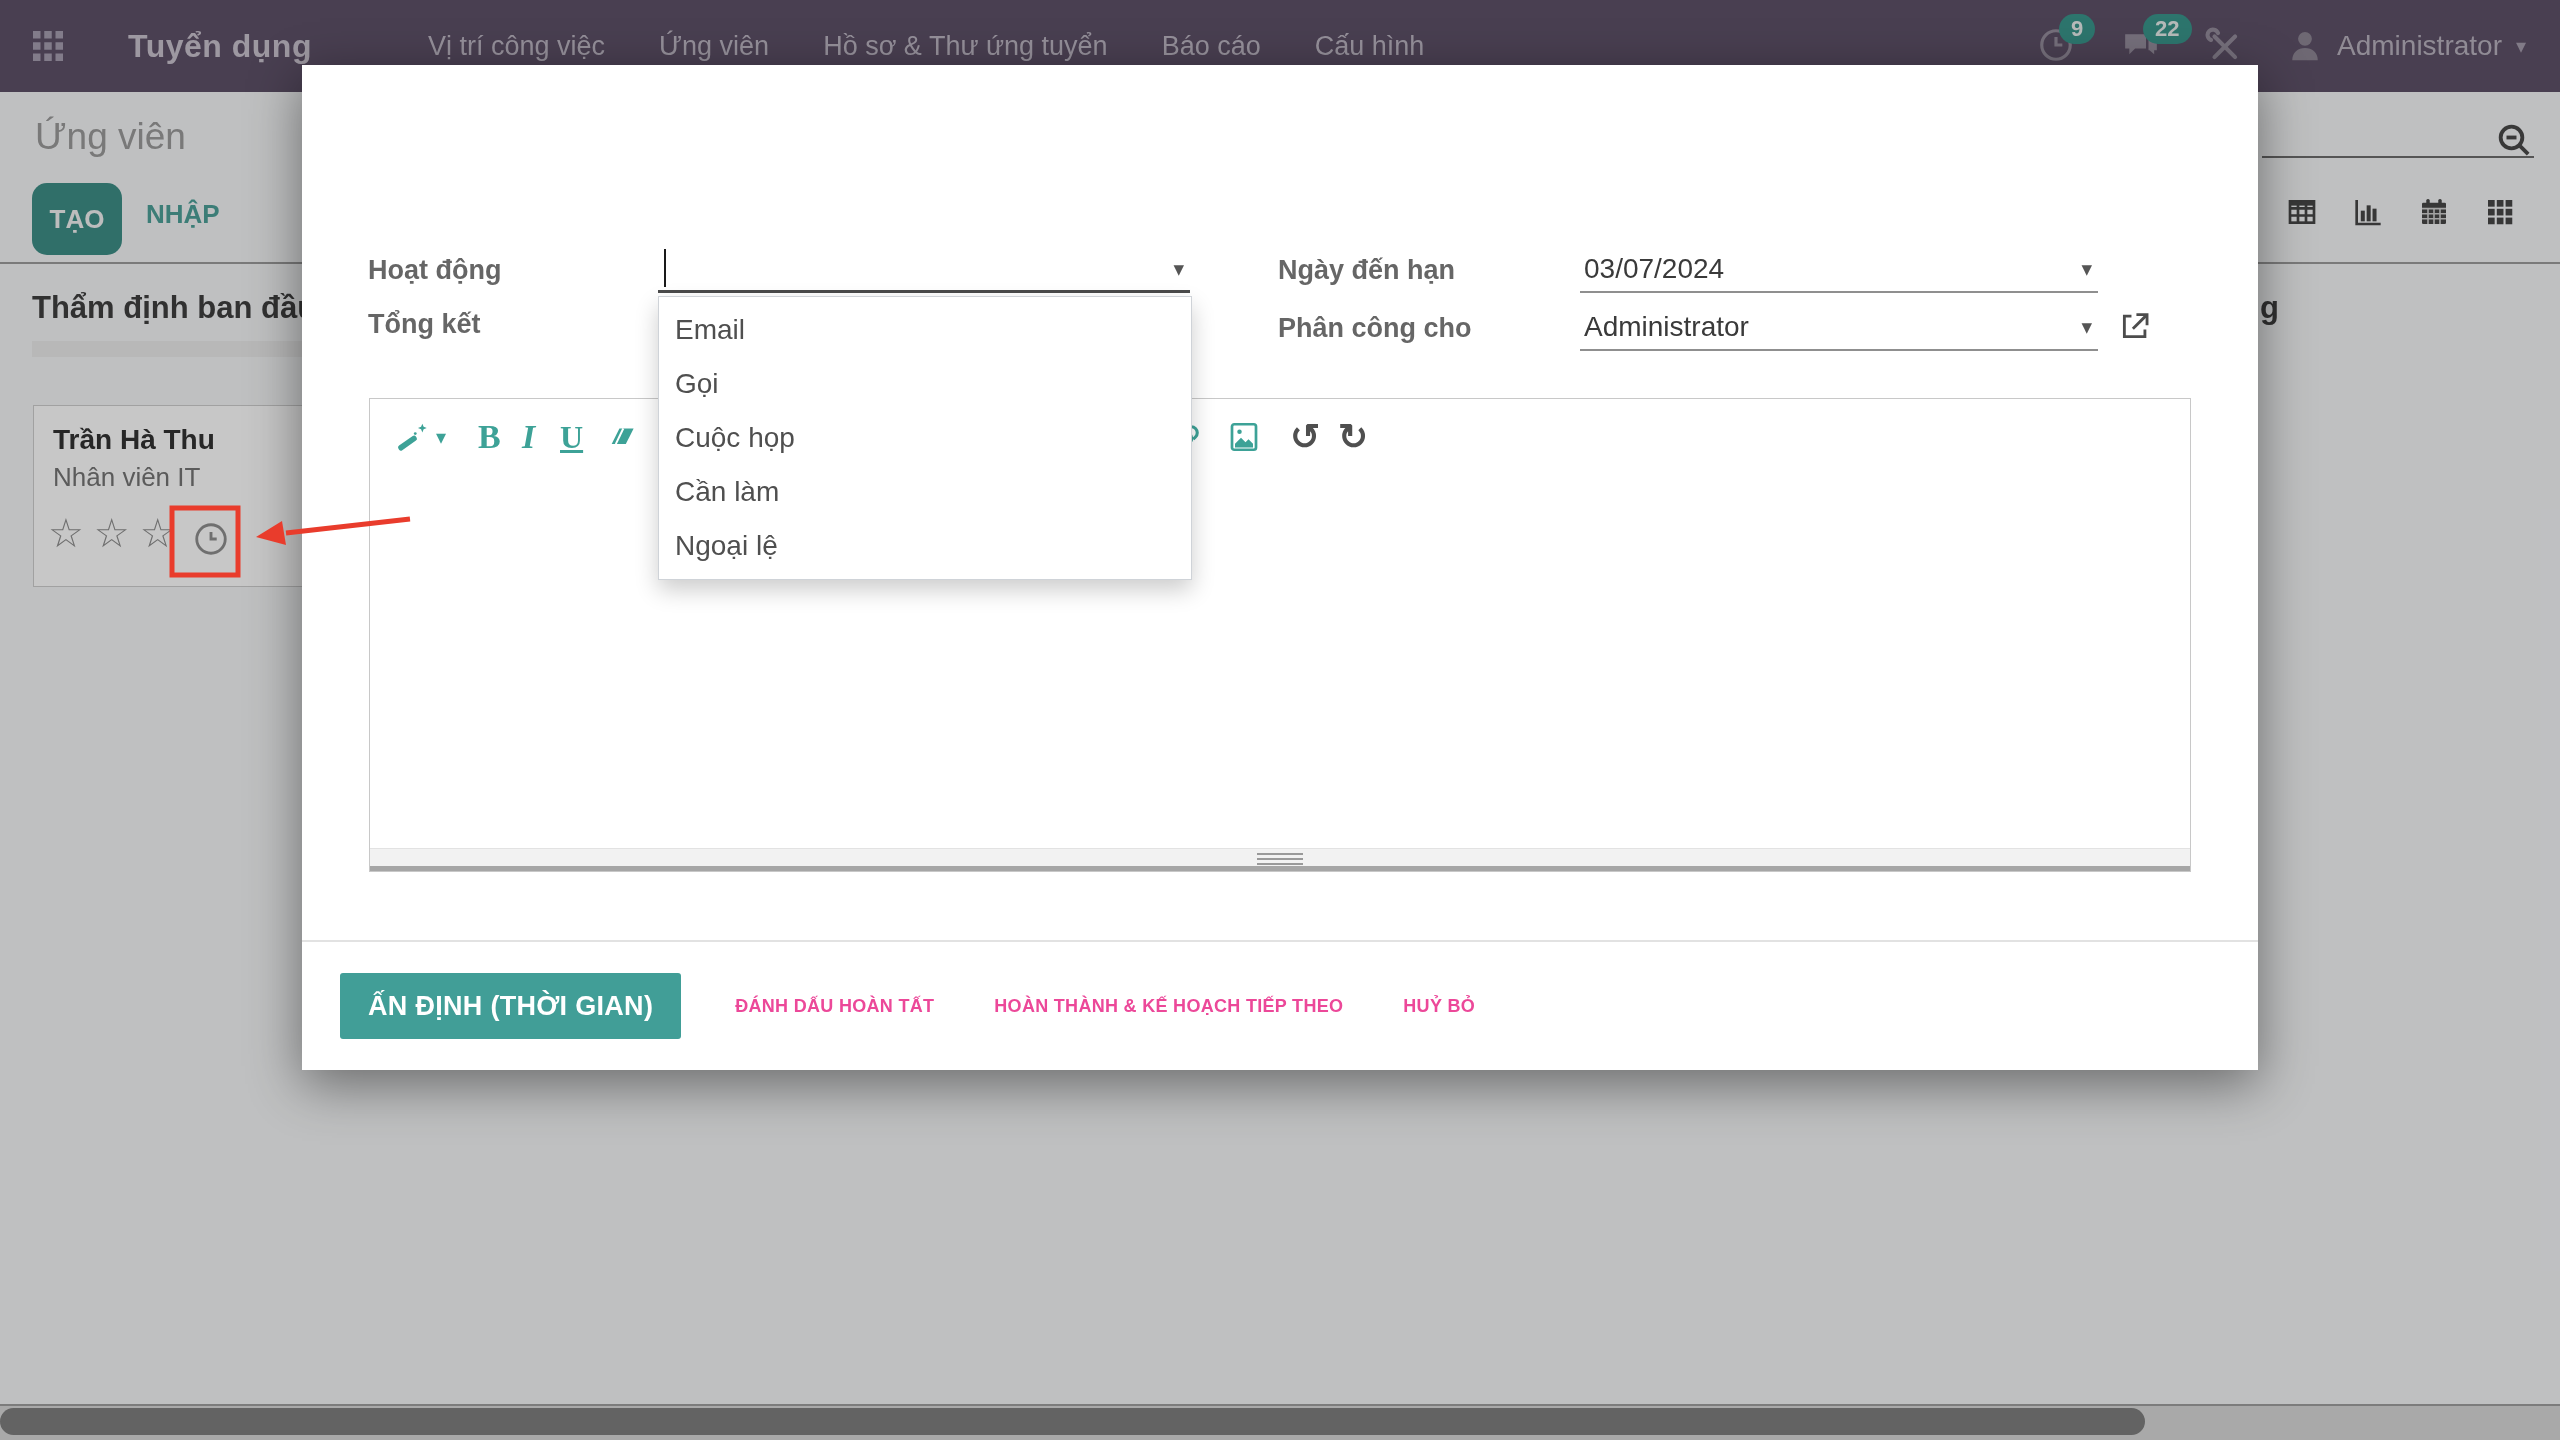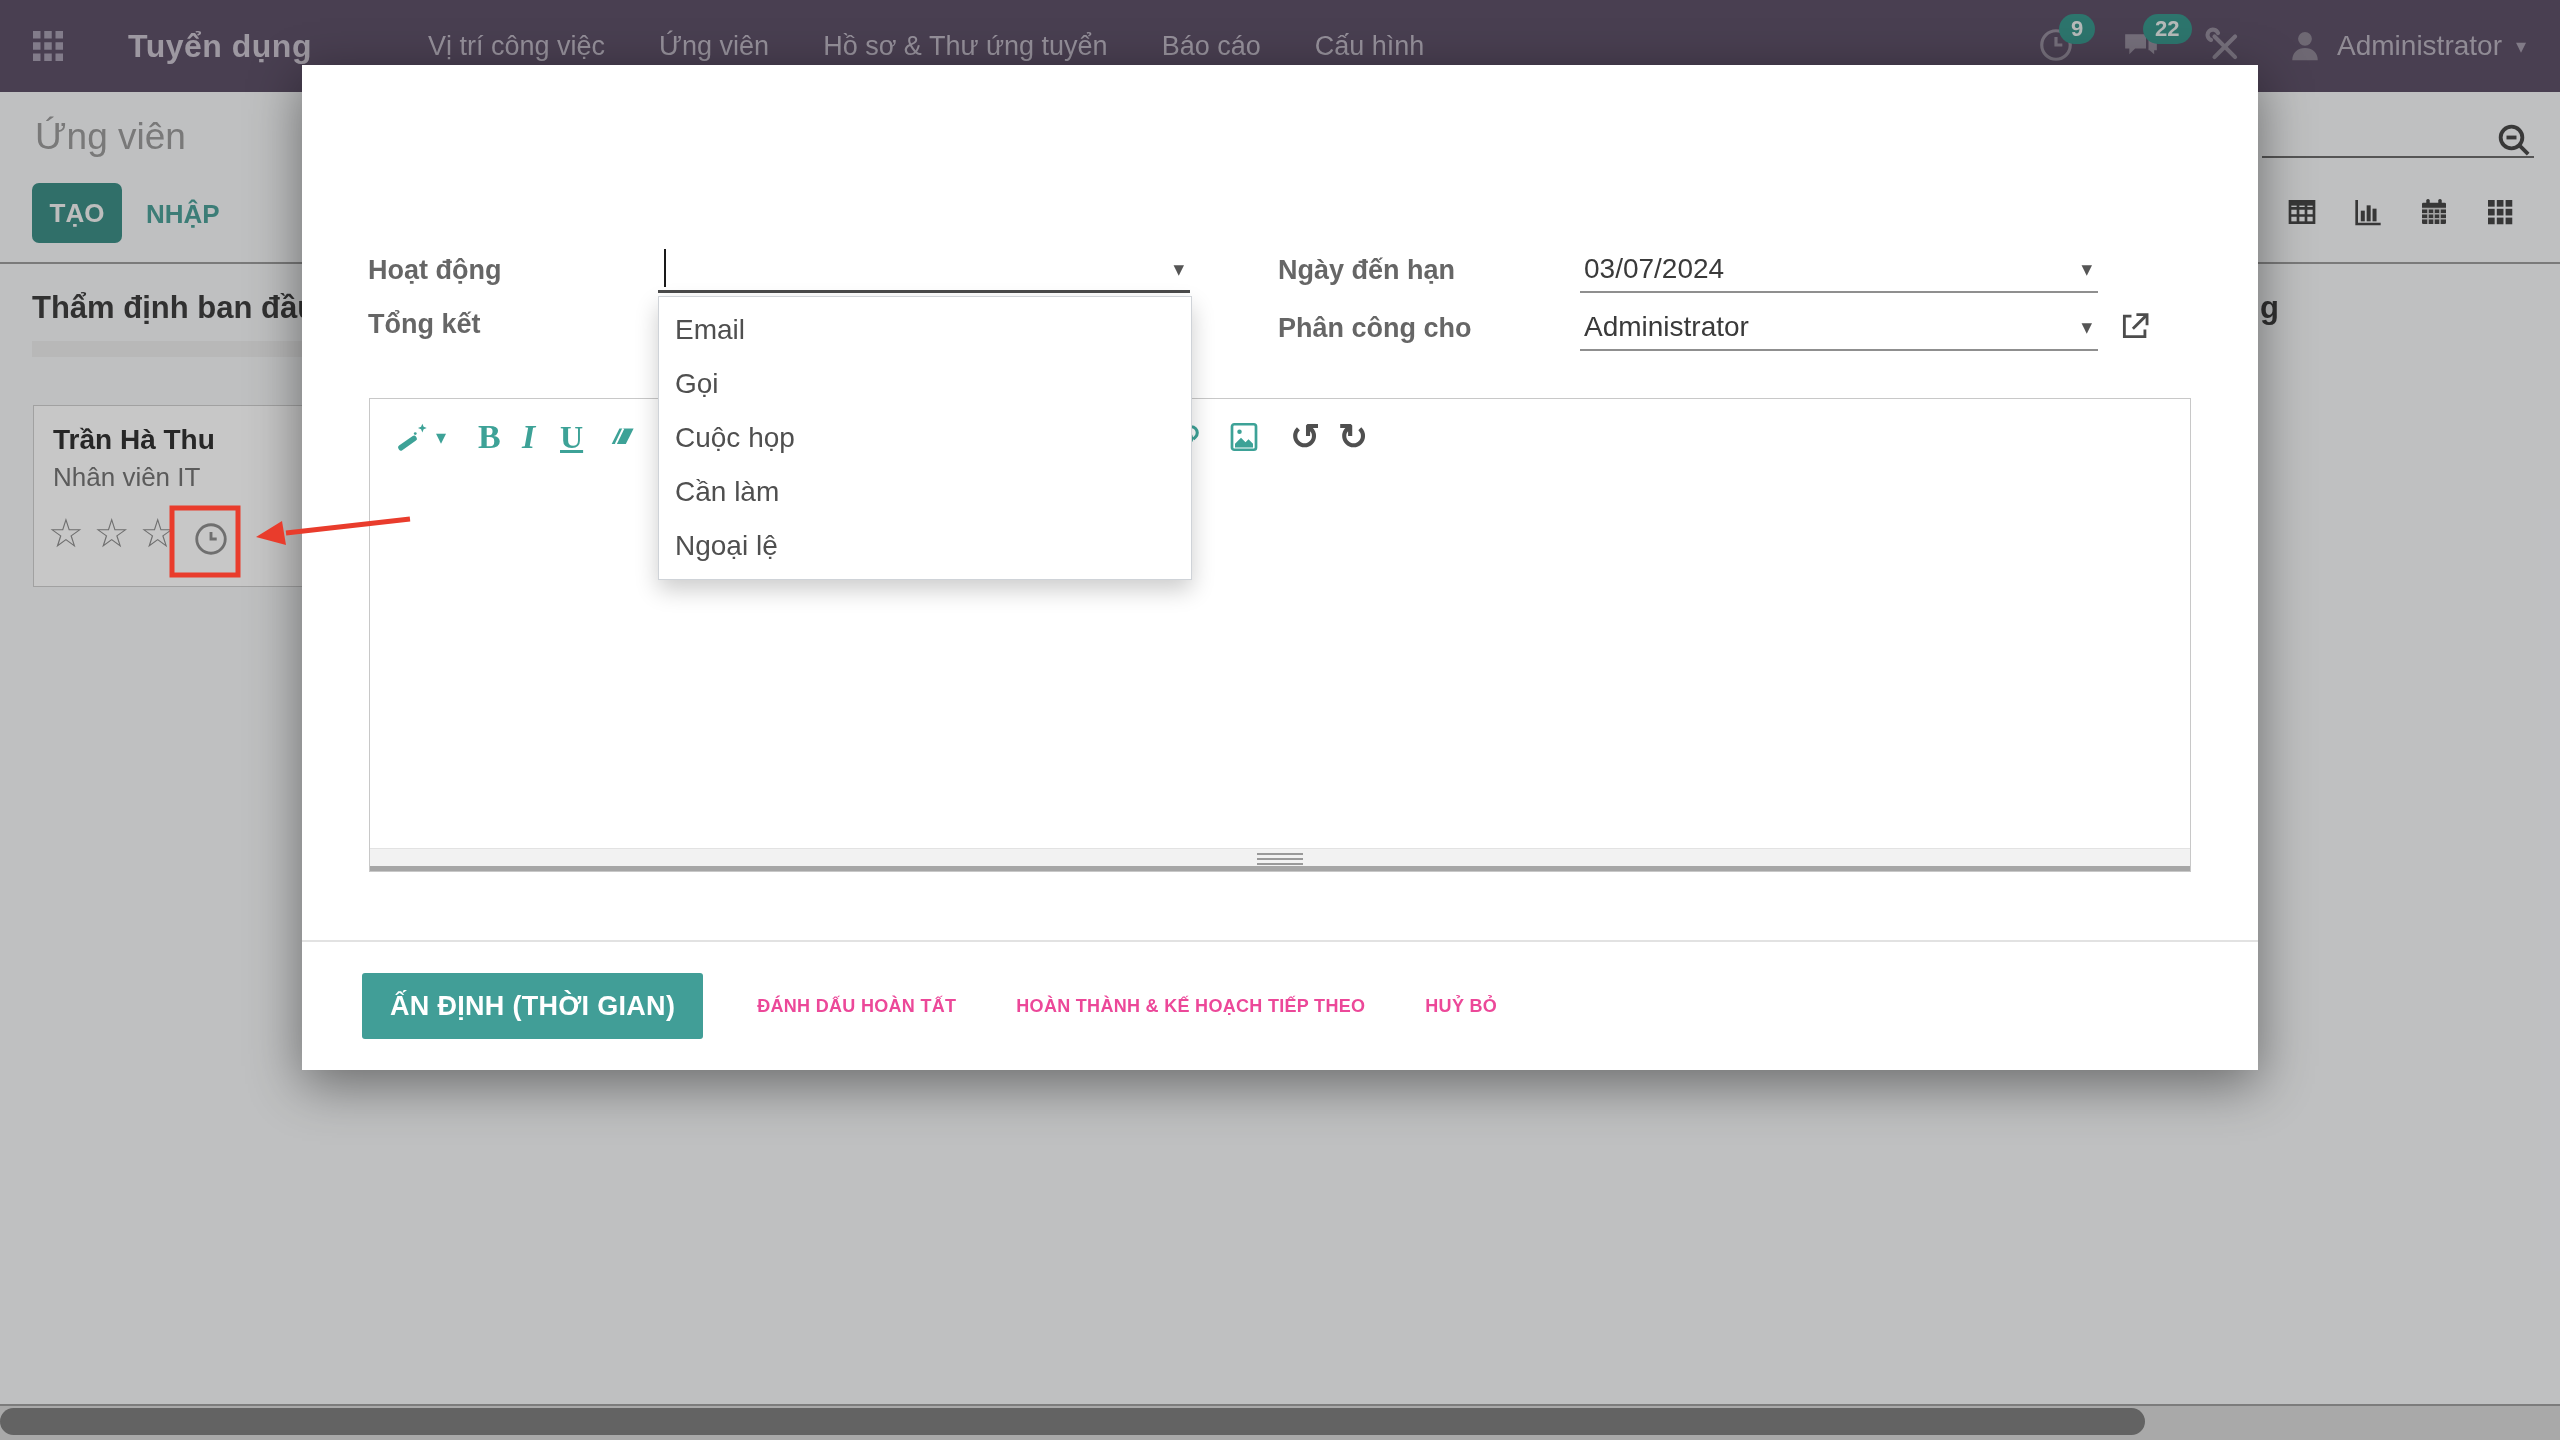--- a/index.html
+++ b/index.html
@@ -26,22 +26,22 @@
     position:absolute;top:-12px;left:22px;background:#3a968c;color:#e9efee;
     font-size:22px;font-weight:700;padding:3px 12px;border-radius:18px;line-height:1.1;
   }
   .user-chip{display:flex;align-items:center;gap:14px;color:#b9b3bf;font-size:28px;}
   .caret-dim{font-size:20px;color:#a69eae;}
 
   
   .page-title{left:35px;top:116px;font-size:37px;color:#9b9b9b;}
   .search-underline{left:2262px;top:156px;width:272px;height:2px;background:#6e6e6e;}
   .btn-create{
-    left:32px;top:183px;width:90px;height:60px;background:#3e8f87;color:#f2f2f2;
-    font-size:26px;font-weight:700;display:flex;align-items:center;justify-content:center;border-radius:7px;
+    left:32px;top:183px;width:90px;height:72px;background:#3e8f87;color:#f2f2f2;
+    font-size:26px;font-weight:700;display:flex;align-items:center;justify-content:center;border-radius:15px;
   }
   .btn-import{left:146px;top:199px;font-size:26px;font-weight:700;color:#4da199;}
   .cp-divider{left:0;top:262px;width:2560px;height:2px;background:#9d9d9d;}
   .col-title{left:32px;top:290px;font-size:31px;font-weight:700;color:#3f3f3f;white-space:nowrap;}
   .col-fragment{left:2260px;top:290px;font-size:31px;font-weight:700;color:#3f3f3f;}
   .col-progress{left:32px;top:341px;width:270px;height:16px;background:#ececec;}
   .kcard{
     left:33px;top:405px;width:270px;height:182px;background:#ffffff;
     border:1px solid #cfcfcf;box-sizing:border-box;
   }
@@ -89,21 +89,21 @@
   .tb-i{font-family:"Liberation Serif",serif;font-size:34px;font-style:italic;font-weight:600;}
   .tb-u{font-family:"Liberation Serif",serif;font-size:32px;text-decoration:underline;font-weight:600;}
   .tb-hist{font-size:36px;color:#4f4f4f;font-weight:700;}
   .resize-bar{position:absolute;left:0;right:0;bottom:0;height:22px;background:#f2f2f2;border-top:1px solid #e2e2e2;}
   .resize-bar .edge{position:absolute;left:0;right:0;bottom:0;height:5px;background:#a6a6a6;}
   .grip{position:absolute;left:50%;top:4px;width:46px;margin-left:-23px;height:12px;
         background:repeating-linear-gradient(#9a9a9a 0 2px,#f2f2f2 2px 5px);}
 
   .modal-footer{
     position:absolute;left:0;right:0;bottom:0;height:130px;border-top:2px solid #e2e2e2;
-    display:flex;align-items:center;gap:48px;padding-left:60px;box-sizing:border-box;
+    display:flex;align-items:center;gap:48px;padding-left:38px;box-sizing:border-box;
   }
   .btn-primary{
     height:66px;padding:0 28px;background:#419e97;color:#fff;border:none;border-radius:3px;
     font-size:27px;font-weight:700;font-family:"Liberation Sans",sans-serif;letter-spacing:.3px;cursor:pointer;
   }
   .btn-link{background:none;border:none;color:#ec4899;font-size:18px;font-weight:700;
     font-family:"Liberation Sans",sans-serif;letter-spacing:.3px;cursor:pointer;white-space:nowrap;}
 
   .annotations{position:absolute;inset:0;z-index:60;pointer-events:none;}
 </style>

